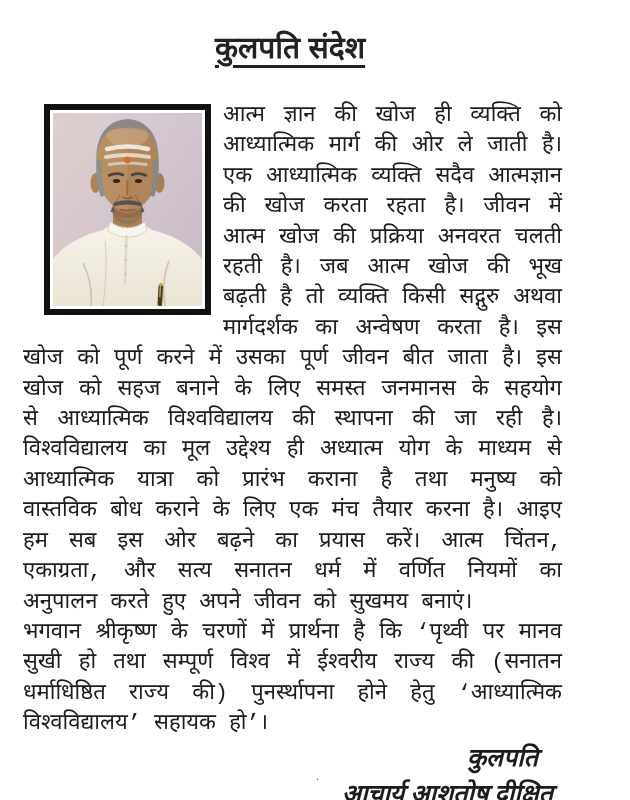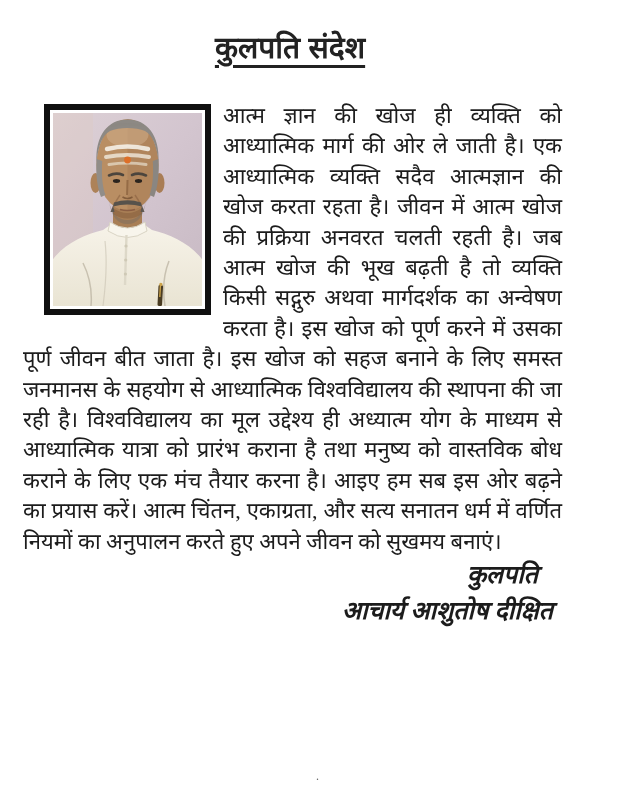--- a/index.html
+++ b/index.html
@@ -22,20 +22,21 @@
     text-decoration-thickness:2.5px;
     text-underline-offset:7px;
   }
   .content { padding:34px 18px 0 23px; }
   .para {
     margin:0;
     font-size:22px;
     line-height:30.4px;
     text-align:justify;
     color:#1c1c1c;
+    font-family:Liberation Mono, monospace;
   }
   .photo-frame {
     float:left;
     display:block;
     width:149px; height:193px;
     margin:3px 12px 6px 21px;
     border:6px solid #101010;
     padding:3px;
     background:#ffffff;
     box-sizing:content-box;
@@ -142,20 +143,21 @@
           <g transform="rotate(3 107 182)">
             <rect x="105" y="172" width="4.6" height="21" rx="1.5" fill="#4a3c22"></rect>
             <rect x="106.2" y="173" width="1.4" height="11" fill="#caa24a"></rect>
             <circle cx="107.3" cy="171.5" r="1.7" fill="#caa24a"></circle>
           </g>
         </svg>
       </span>
       <span>आत्म ज्ञान की खोज ही व्यक्ति को आध्यात्मिक मार्ग की ओर ले जाती है। एक आध्यात्मिक व्यक्ति सदैव आत्मज्ञान की खोज करता रहता है। जीवन में आत्म खोज की प्रक्रिया अनवरत चलती रहती है। जब आत्म खोज की भूख बढ़ती है तो व्यक्ति किसी सद्गुरु अथवा मार्गदर्शक का अन्वेषण करता है। इस खोज को पूर्ण करने में उसका पूर्ण जीवन बीत जाता है। इस खोज को सहज बनाने के लिए समस्त जनमानस के सहयोग से आध्यात्मिक विश्वविद्यालय की स्थापना की जा रही है। विश्वविद्यालय का मूल उद्देश्य ही अध्यात्म योग के माध्यम से आध्यात्मिक यात्रा को प्रारंभ कराना है तथा मनुष्य को वास्तविक बोध कराने के लिए एक मंच तैयार करना है। आइए हम सब इस ओर बढ़ने का प्रयास करें। आत्म चिंतन, एकाग्रता, और सत्य सनातन धर्म में वर्णित नियमों का अनुपालन करते हुए अपने जीवन को सुखमय बनाएं।</span>
     </p>
 
+    <p class="para">भगवान श्रीकृष्ण के चरणों में प्रार्थना है कि ‘पृथ्वी पर मानव सुखी हो तथा सम्पूर्ण विश्व में ईश्वरीय राज्य की (सनातन धर्माधिष्ठित राज्य की) पुनर्स्थापना होने हेतु ‘आध्यात्मिक विश्वविद्यालय’ सहायक हो’।</p>
 
     <div class="signature">
       <div class="sig-role">कुलपति</div>
       <div class="sig-name">आचार्य आशुतोष दीक्षित</div>
     </div>
 
   </div>
 
   <div class="footer-mark">.</div>
 

